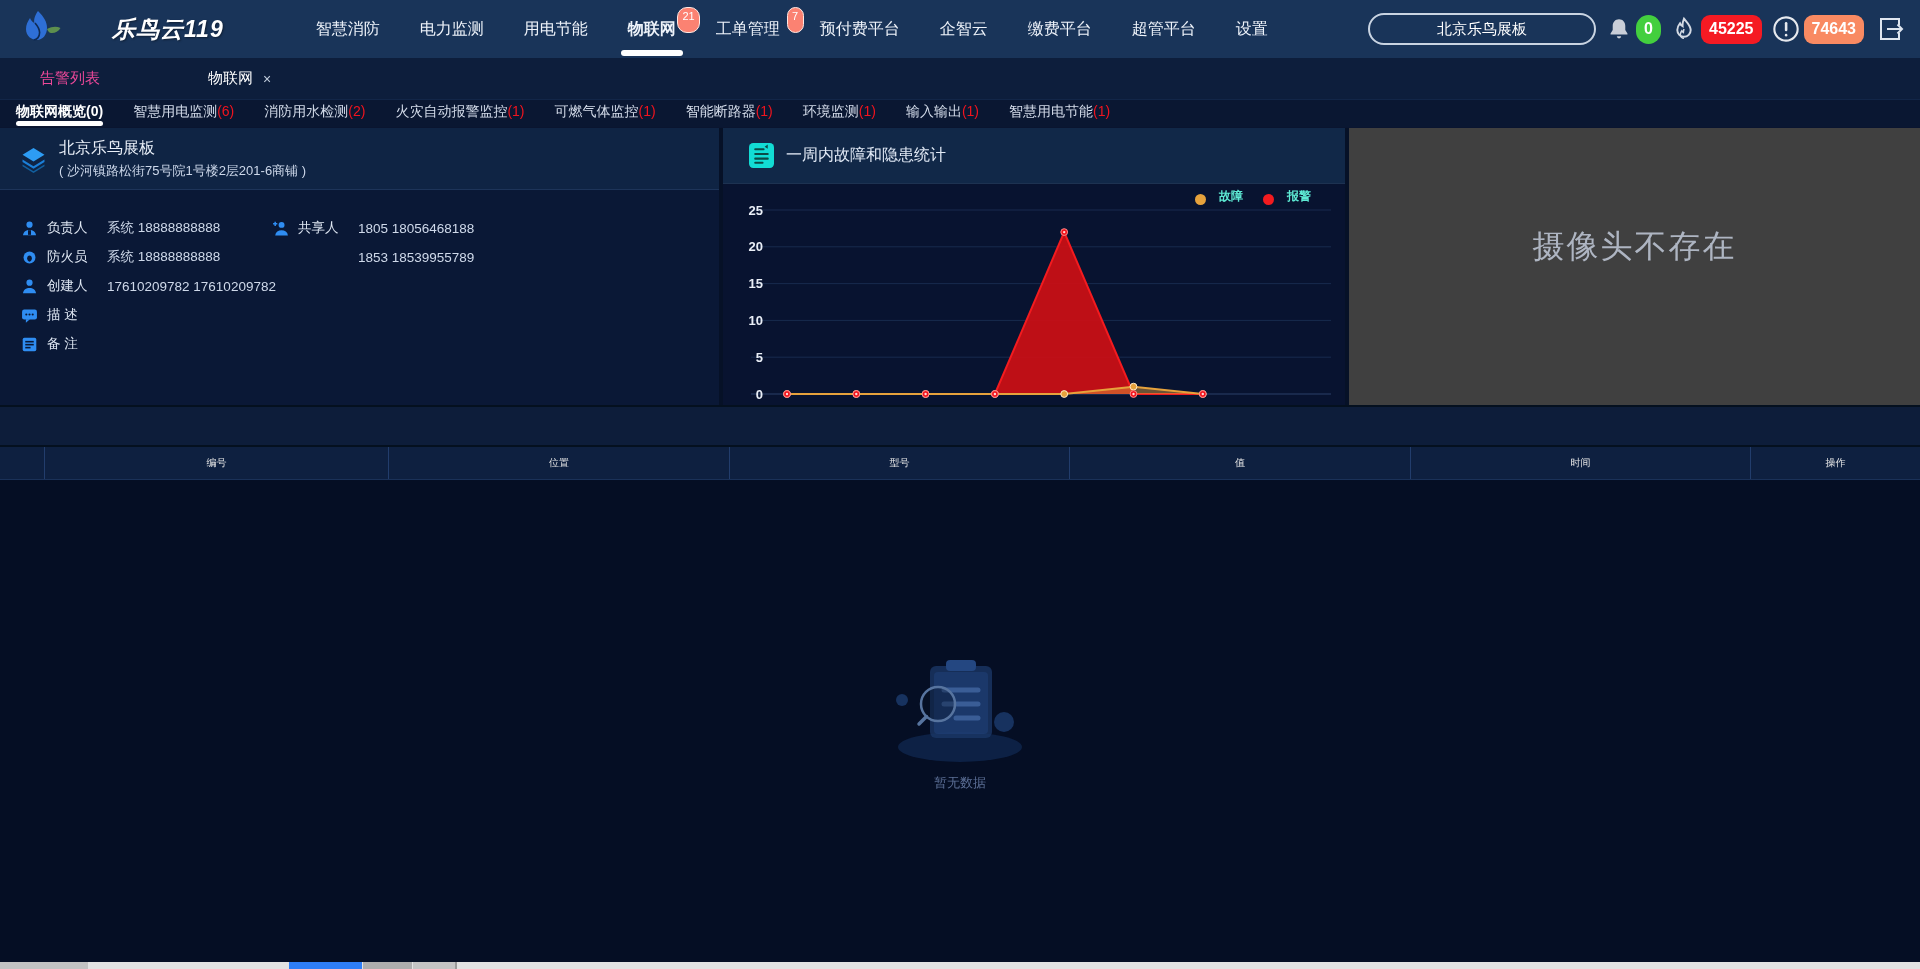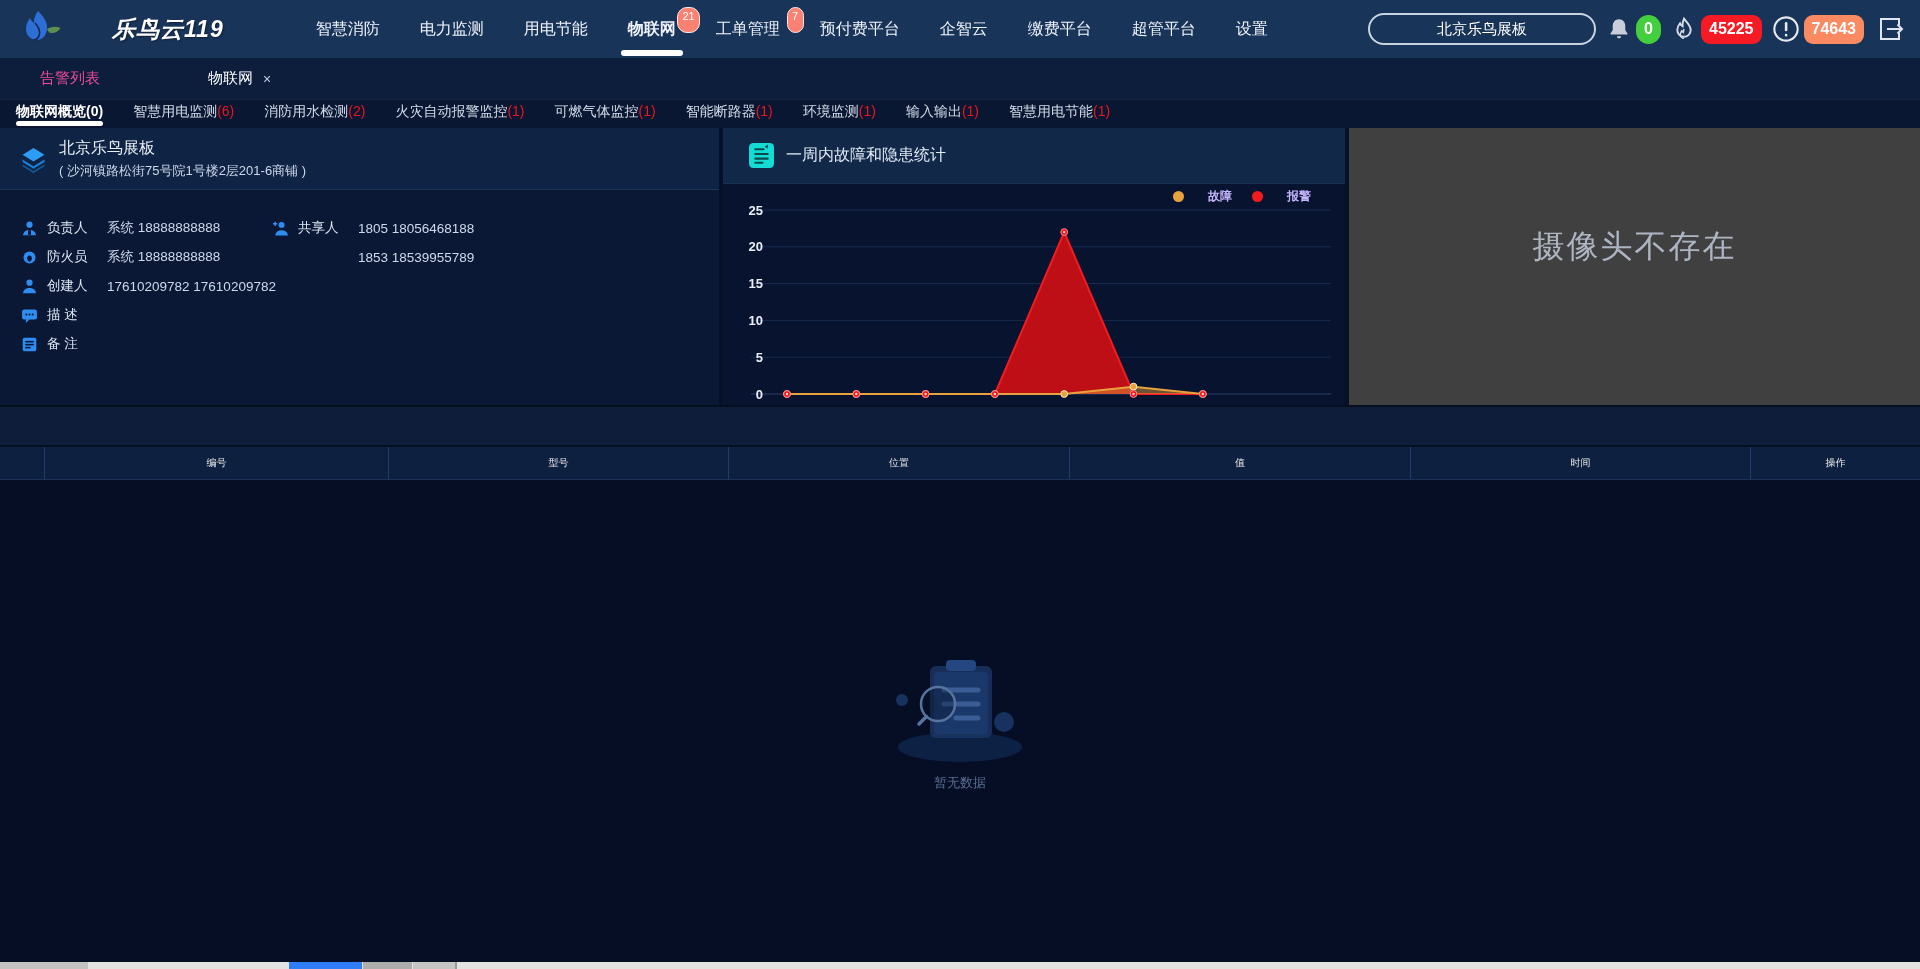--- a/index.html
+++ b/index.html
@@ -50,21 +50,21 @@
   .field-row { position:absolute; display:flex; align-items:center; height:20px; }
   .field-icon { width:17px; height:17px; display:inline-flex; }
   .field-label { margin-left:9px; font-size:13.5px; color:#dfe7f3; width:52px; white-space:nowrap; }
   .field-value { margin-left:8px; font-size:13.5px; color:#cfd9ea; white-space:nowrap; }
 
   .chart-panel { width:622px; background:#081330; display:flex; flex-direction:column; }
   .chart-header { height:60px; background:#112848; display:flex; align-items:center; padding-left:26px; border-bottom:1px solid rgba(255,255,255,.05); }
   .chart-title { font-size:16px; color:#e2eaf6; margin-left:12px; }
   .chart-body { flex:1; position:relative; }
   .legend { position:absolute; top:4px; right:34px; display:flex; align-items:center; gap:20px; z-index:2; }
-  .legend-item { display:flex; align-items:center; gap:24px; font-size:12px; font-weight:bold; color:#c4b5fd; cursor:pointer; }
+  .legend-item { display:flex; align-items:flex-end; gap:13px; font-size:12px; font-weight:bold; color:#5eead4; cursor:pointer; }
   .legend-dot { width:11px; height:11px; border-radius:50%; }
 
   .camera-panel { flex:1; background:#404040; display:flex; align-items:center; justify-content:center; }
   .camera-msg { font-size:32px; color:#aeb5c2; letter-spacing:2px; margin-top:-40px; }
 
   
   .band { height:42px; background:#0d1d3a; border-top:2px solid #04101f; border-bottom:2px solid #04101f; }
   .thead { height:33px; display:flex; background:#0e2040; border-bottom:1px solid #1a3158; }
   .th { font-size:10px; color:#e5e5e5; display:flex; align-items:center; justify-content:center; border-right:1px solid #223d6c; height:100%; }
   .th:last-child { border-right:none; }
@@ -325,22 +325,22 @@
 
   <div class="camera-panel">
     <div class="camera-msg">摄像头不存在</div>
   </div>
 </div>
 
 <div class="band"></div>
 <div class="thead">
     <div class="th" style="width: 45px;"></div>
     <div class="th" style="width: 344px;">编号</div>
+    <div class="th" style="width: 341px;">位置</div>
     <div class="th" style="width: 340px;">型号</div>
-    <div class="th" style="width: 341px;">位置</div>
     <div class="th" style="width: 341px;">值</div>
     <div class="th" style="width: 340px;">时间</div>
     <div class="th" style="width: 169px;">操作</div>
   </div>
 <div class="tbody">
   <div class="empty-state">
     <svg width="176" height="116" viewBox="0 0 176 116">
       <ellipse cx="88" cy="97" rx="62" ry="15" fill="#0d2145"></ellipse>
       <rect x="58" y="16" width="62" height="72" rx="6" fill="#1a3765" opacity="0.8"></rect>
       <rect x="62" y="22" width="54" height="62" rx="4" fill="#21427a" opacity="0.55"></rect>

